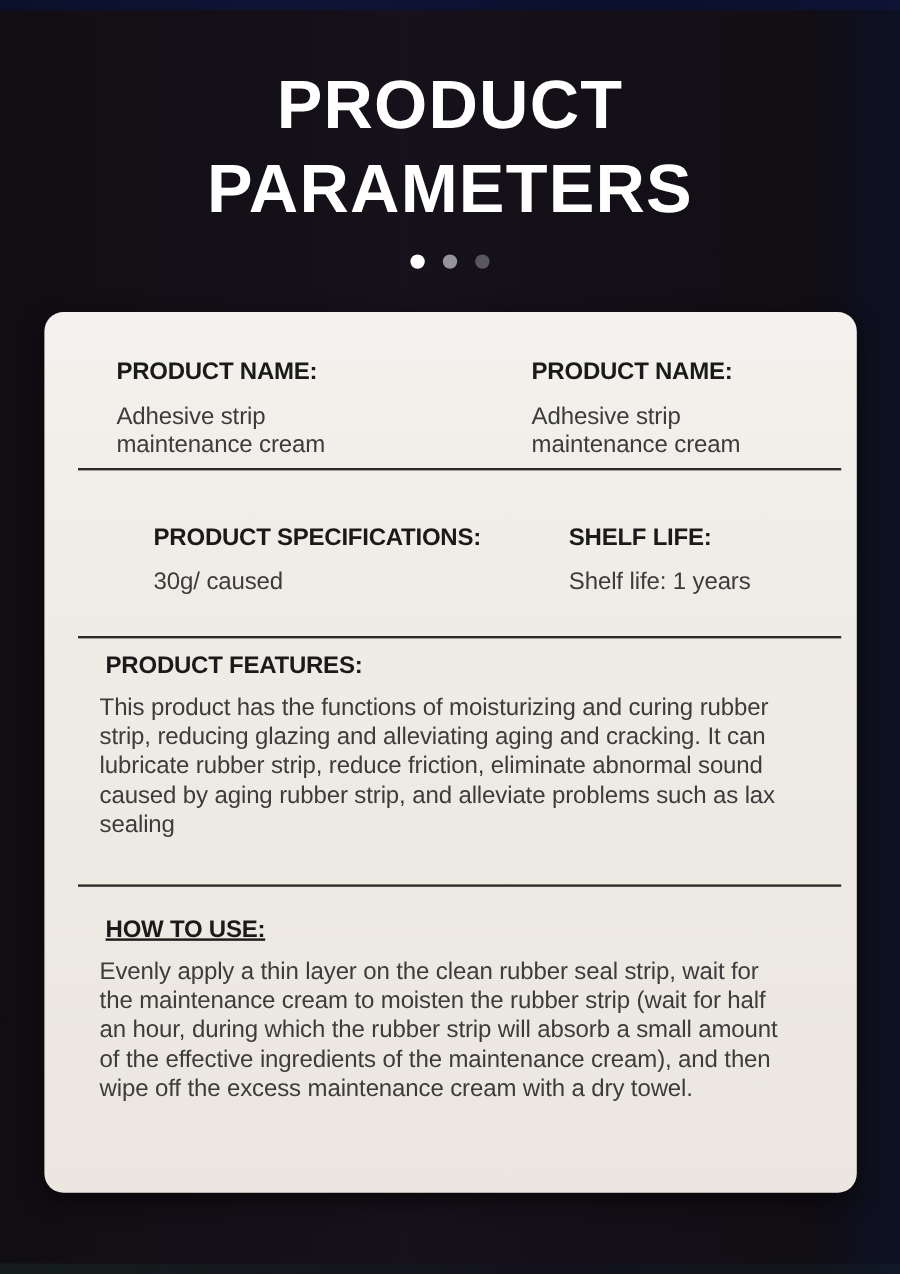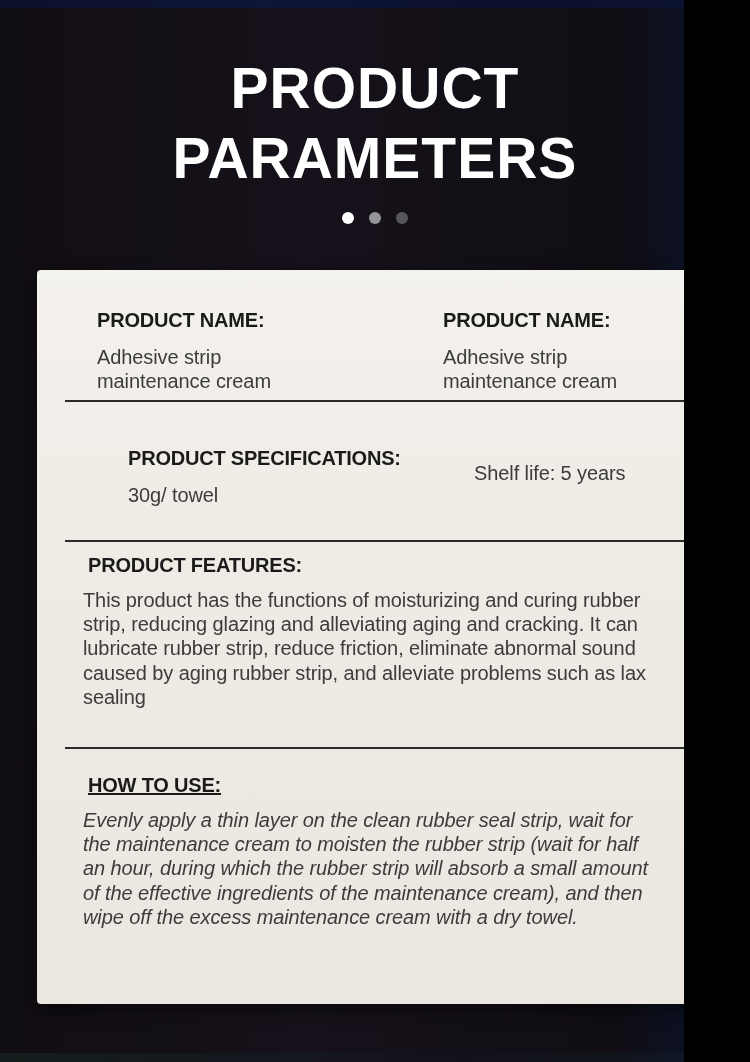--- a/index.html
+++ b/index.html
@@ -1,18 +1,18 @@
 <!DOCTYPE html>
 <html><head>
 <meta charset="utf-8">
 <style>
   html, body { margin: 0; padding: 0; background: #000; }
   .page {
     position: relative;
-    width: 684px;
+    width: 750px;
     height: 1062px;
     overflow: hidden;
     background: linear-gradient(90deg, #110e13 0%, #16111a 45%, #110e14 90%, #0c1124 100%);
     font-family: "Liberation Sans", sans-serif;
   }
   .top-strip {
     position: absolute; top: 0; left: 0; width: 750px; height: 8px;
     background: linear-gradient(90deg, #0b102a 0%, #0e1537 35%, #0a0f2b 70%, #0d1434 100%);
   }
   .bottom-tint {
@@ -25,22 +25,22 @@
     font-size: 57px; font-weight: 700; line-height: 70px;
     letter-spacing: 1px; color: #ffffff;
     white-space: pre-line;
   }
   .dots {
     position: absolute; top: 212px; left: 0; width: 750px;
     display: flex; justify-content: center; align-items: center; gap: 15px;
   }
   .dot { width: 12px; height: 12px; border-radius: 50%; display: inline-block; }
   .card {
-    position: absolute; left: 37px; top: 270px; width: 677px; height: 734px;
-    border-radius: 4px;
+    position: absolute; left: 37px; top: 260px; width: 677px; height: 734px;
+    border-radius: 16px;
     background: linear-gradient(180deg, #f4f2ee 0%, #efebe5 35%, #ebe7e0 100%);
     box-shadow: 0 6px 18px rgba(0,0,0,0.55);
   }
   .card h2 {
     margin: 0; font-size: 20px; font-weight: 700; line-height: 22px;
     color: #1a1a1a; letter-spacing: -0.2px;
   }
   .card p {
     margin: 0; font-size: 20px; line-height: 24.2px; color: #3c3c3c;
     white-space: pre-line; letter-spacing: -0.1px;
@@ -56,21 +56,21 @@
     margin: 0; border: none; background: #2b2b2b;
   }
   .d1 { top: 130px; }
   .d2 { top: 270px; }
   .d3 { top: 477px; }
   .section-label { position: absolute; left: 51px; }
   .section-text { position: absolute; left: 46px; width: 618px; }
   .features-label { top: 284px; text-align: right; }
   .features-text { top: 318px; }
   .howto-label { top: 504px; text-decoration: underline; }
-  .howto-text { top: 538px; font-style: italic; }
+  .howto-text { top: 538px; }
   .wm {
     position: absolute; font-weight: 400; letter-spacing: 0.5px; margin-top: 48px;
   }
   .wm-left { left: 16px; top: 1023px; font-size: 20px; color: #68686c; }
   .wm-right { right: 6px; top: 1030px; font-size: 21px; color: #d9d9dd; }
 </style>
 </head>
 <body>
 
 <div class="page">
@@ -95,24 +95,25 @@
     <div class="col col-right r1">
       <h2>PRODUCT NAME:</h2>
       <p>Adhesive strip
 maintenance cream</p>
     </div>
 
     <hr class="divider d1">
 
     <div class="col col-left r2">
       <h2>PRODUCT SPECIFICATIONS:</h2>
-      <p>30g/ towel</p>
+      <p>30g/ caused</p>
     </div>
     <div class="col col-right r2">
-      <p>Shelf life: 5 years</p>
+      <h2>SHELF LIFE:</h2>
+      <p>Shelf life: 1 years</p>
     </div>
 
     <hr class="divider d2">
 
     <h2 class="section-label features-label">PRODUCT FEATURES:</h2>
     <p class="section-text features-text">This product has the functions of moisturizing and curing rubber
 strip, reducing glazing and alleviating aging and cracking. It can
 lubricate rubber strip, reduce friction, eliminate abnormal sound
 caused by aging rubber strip, and alleviate problems such as lax
 sealing</p>

